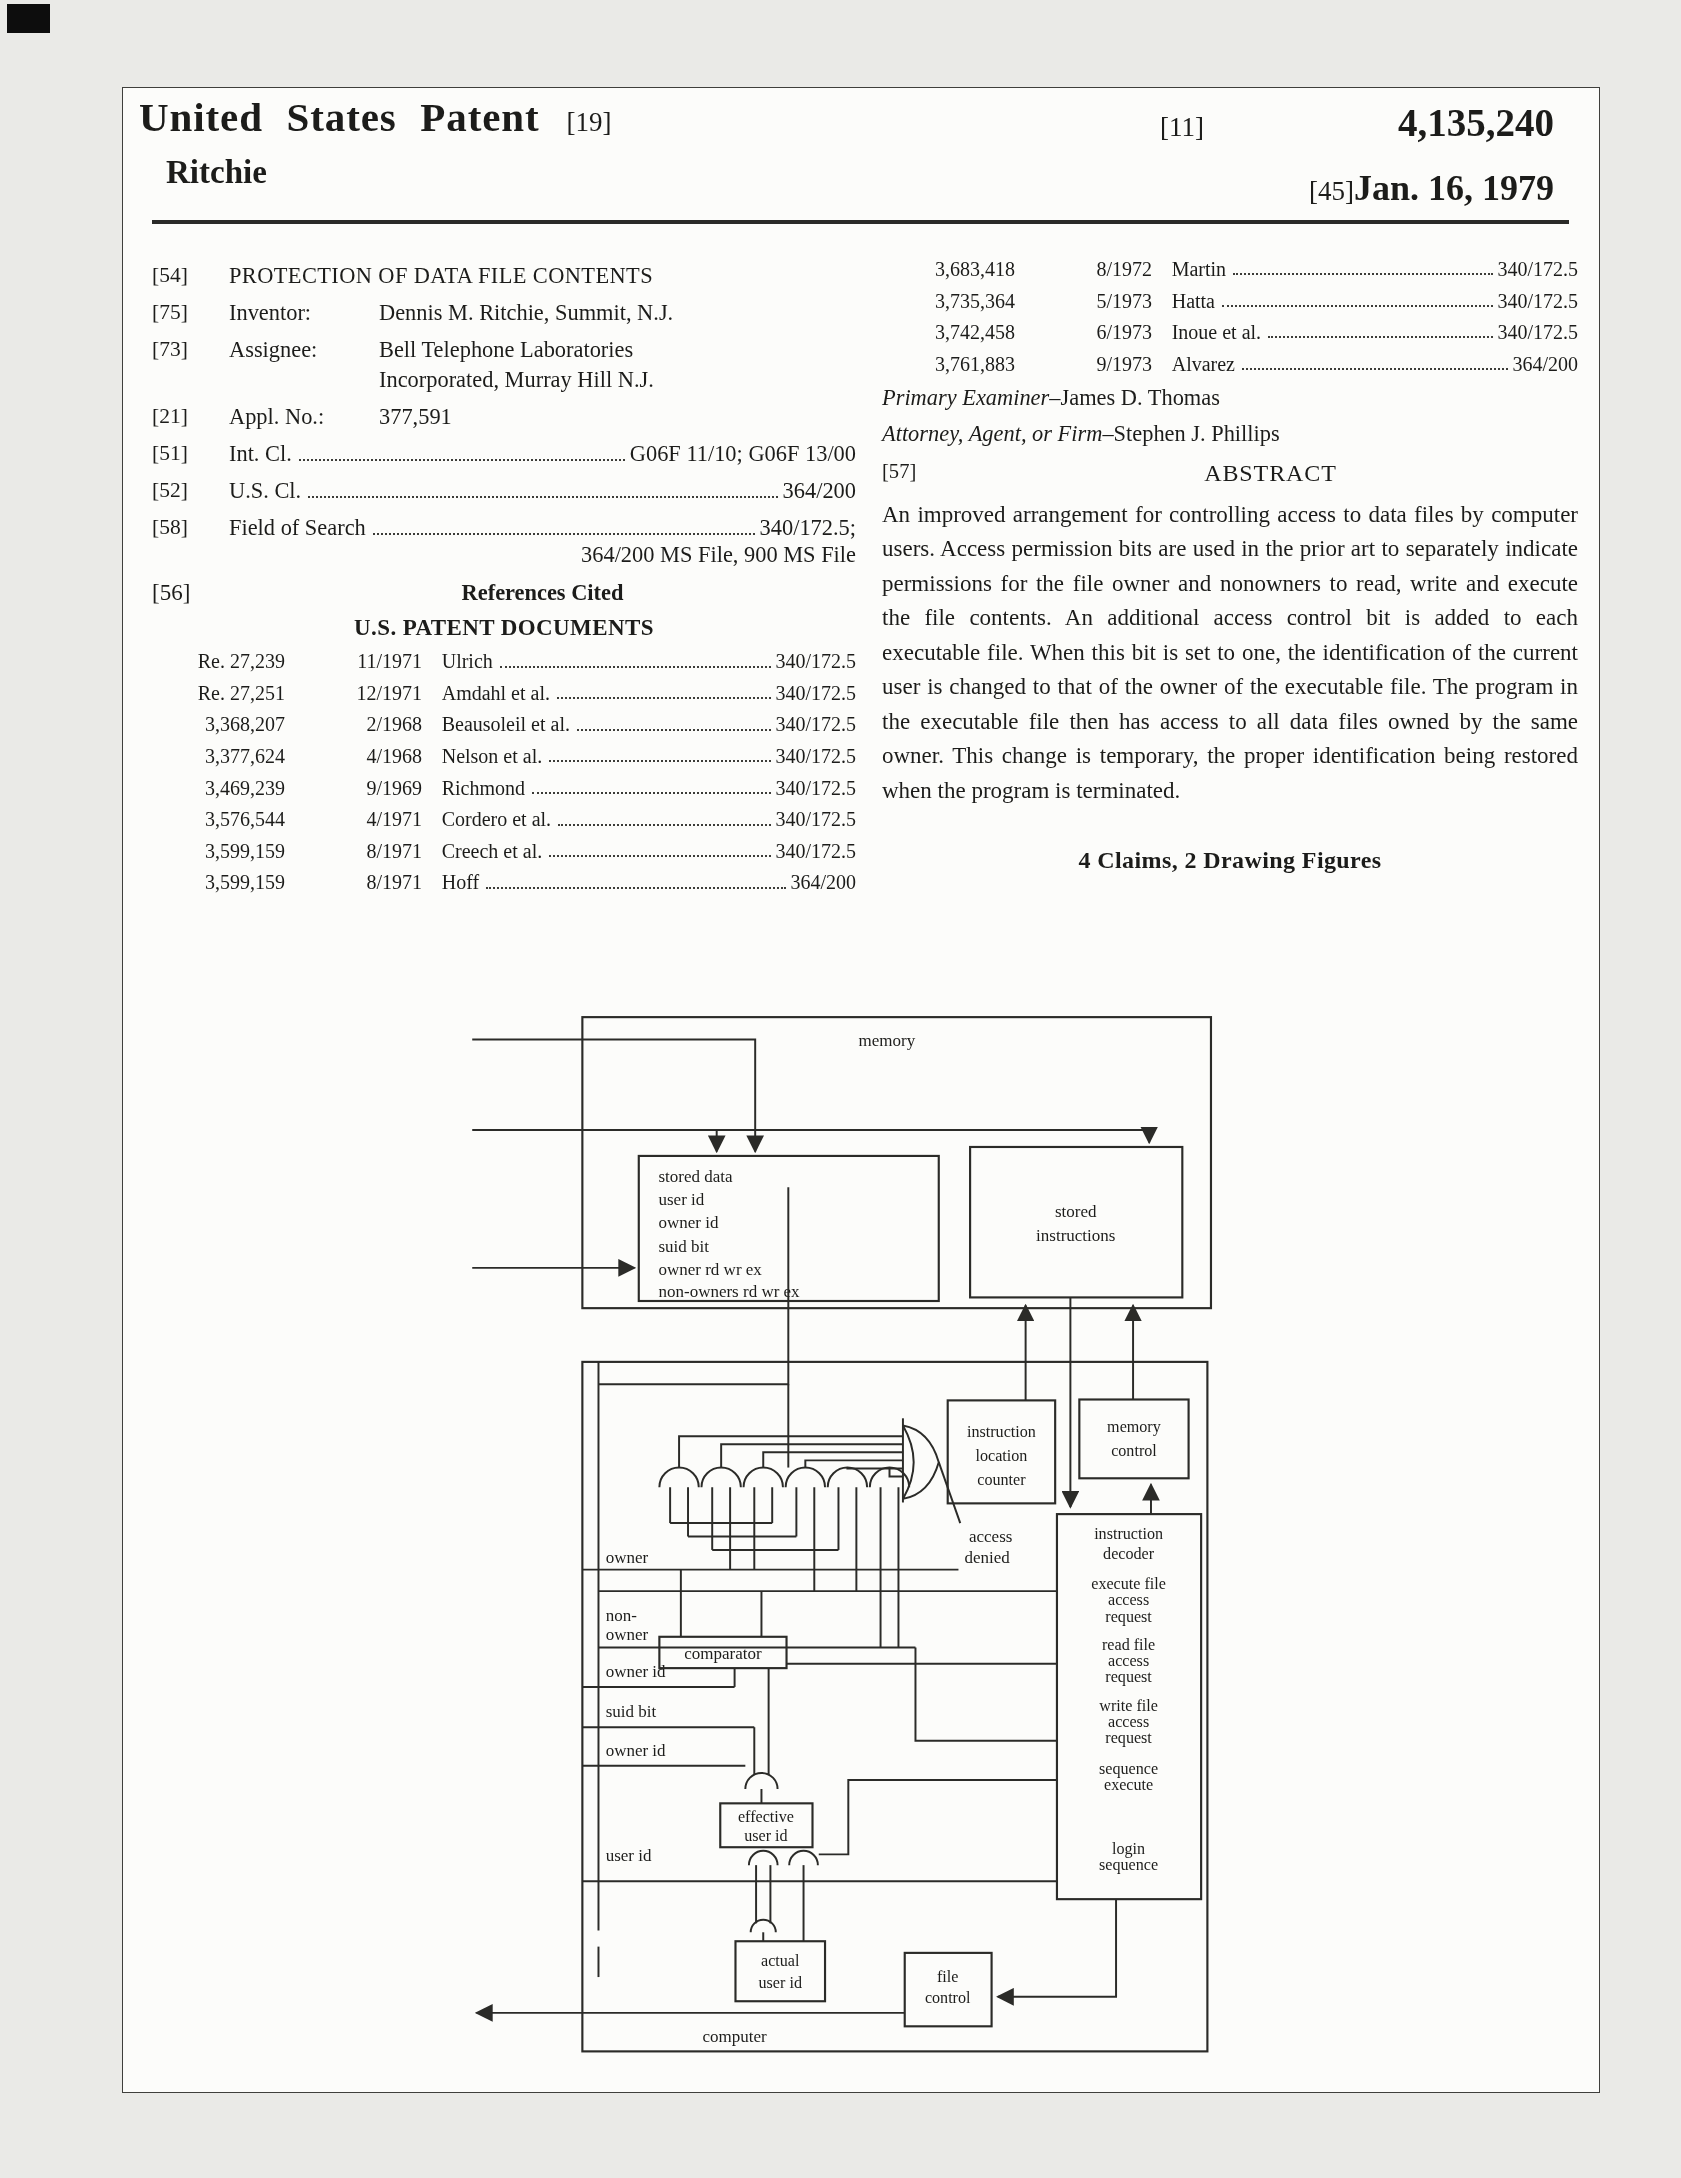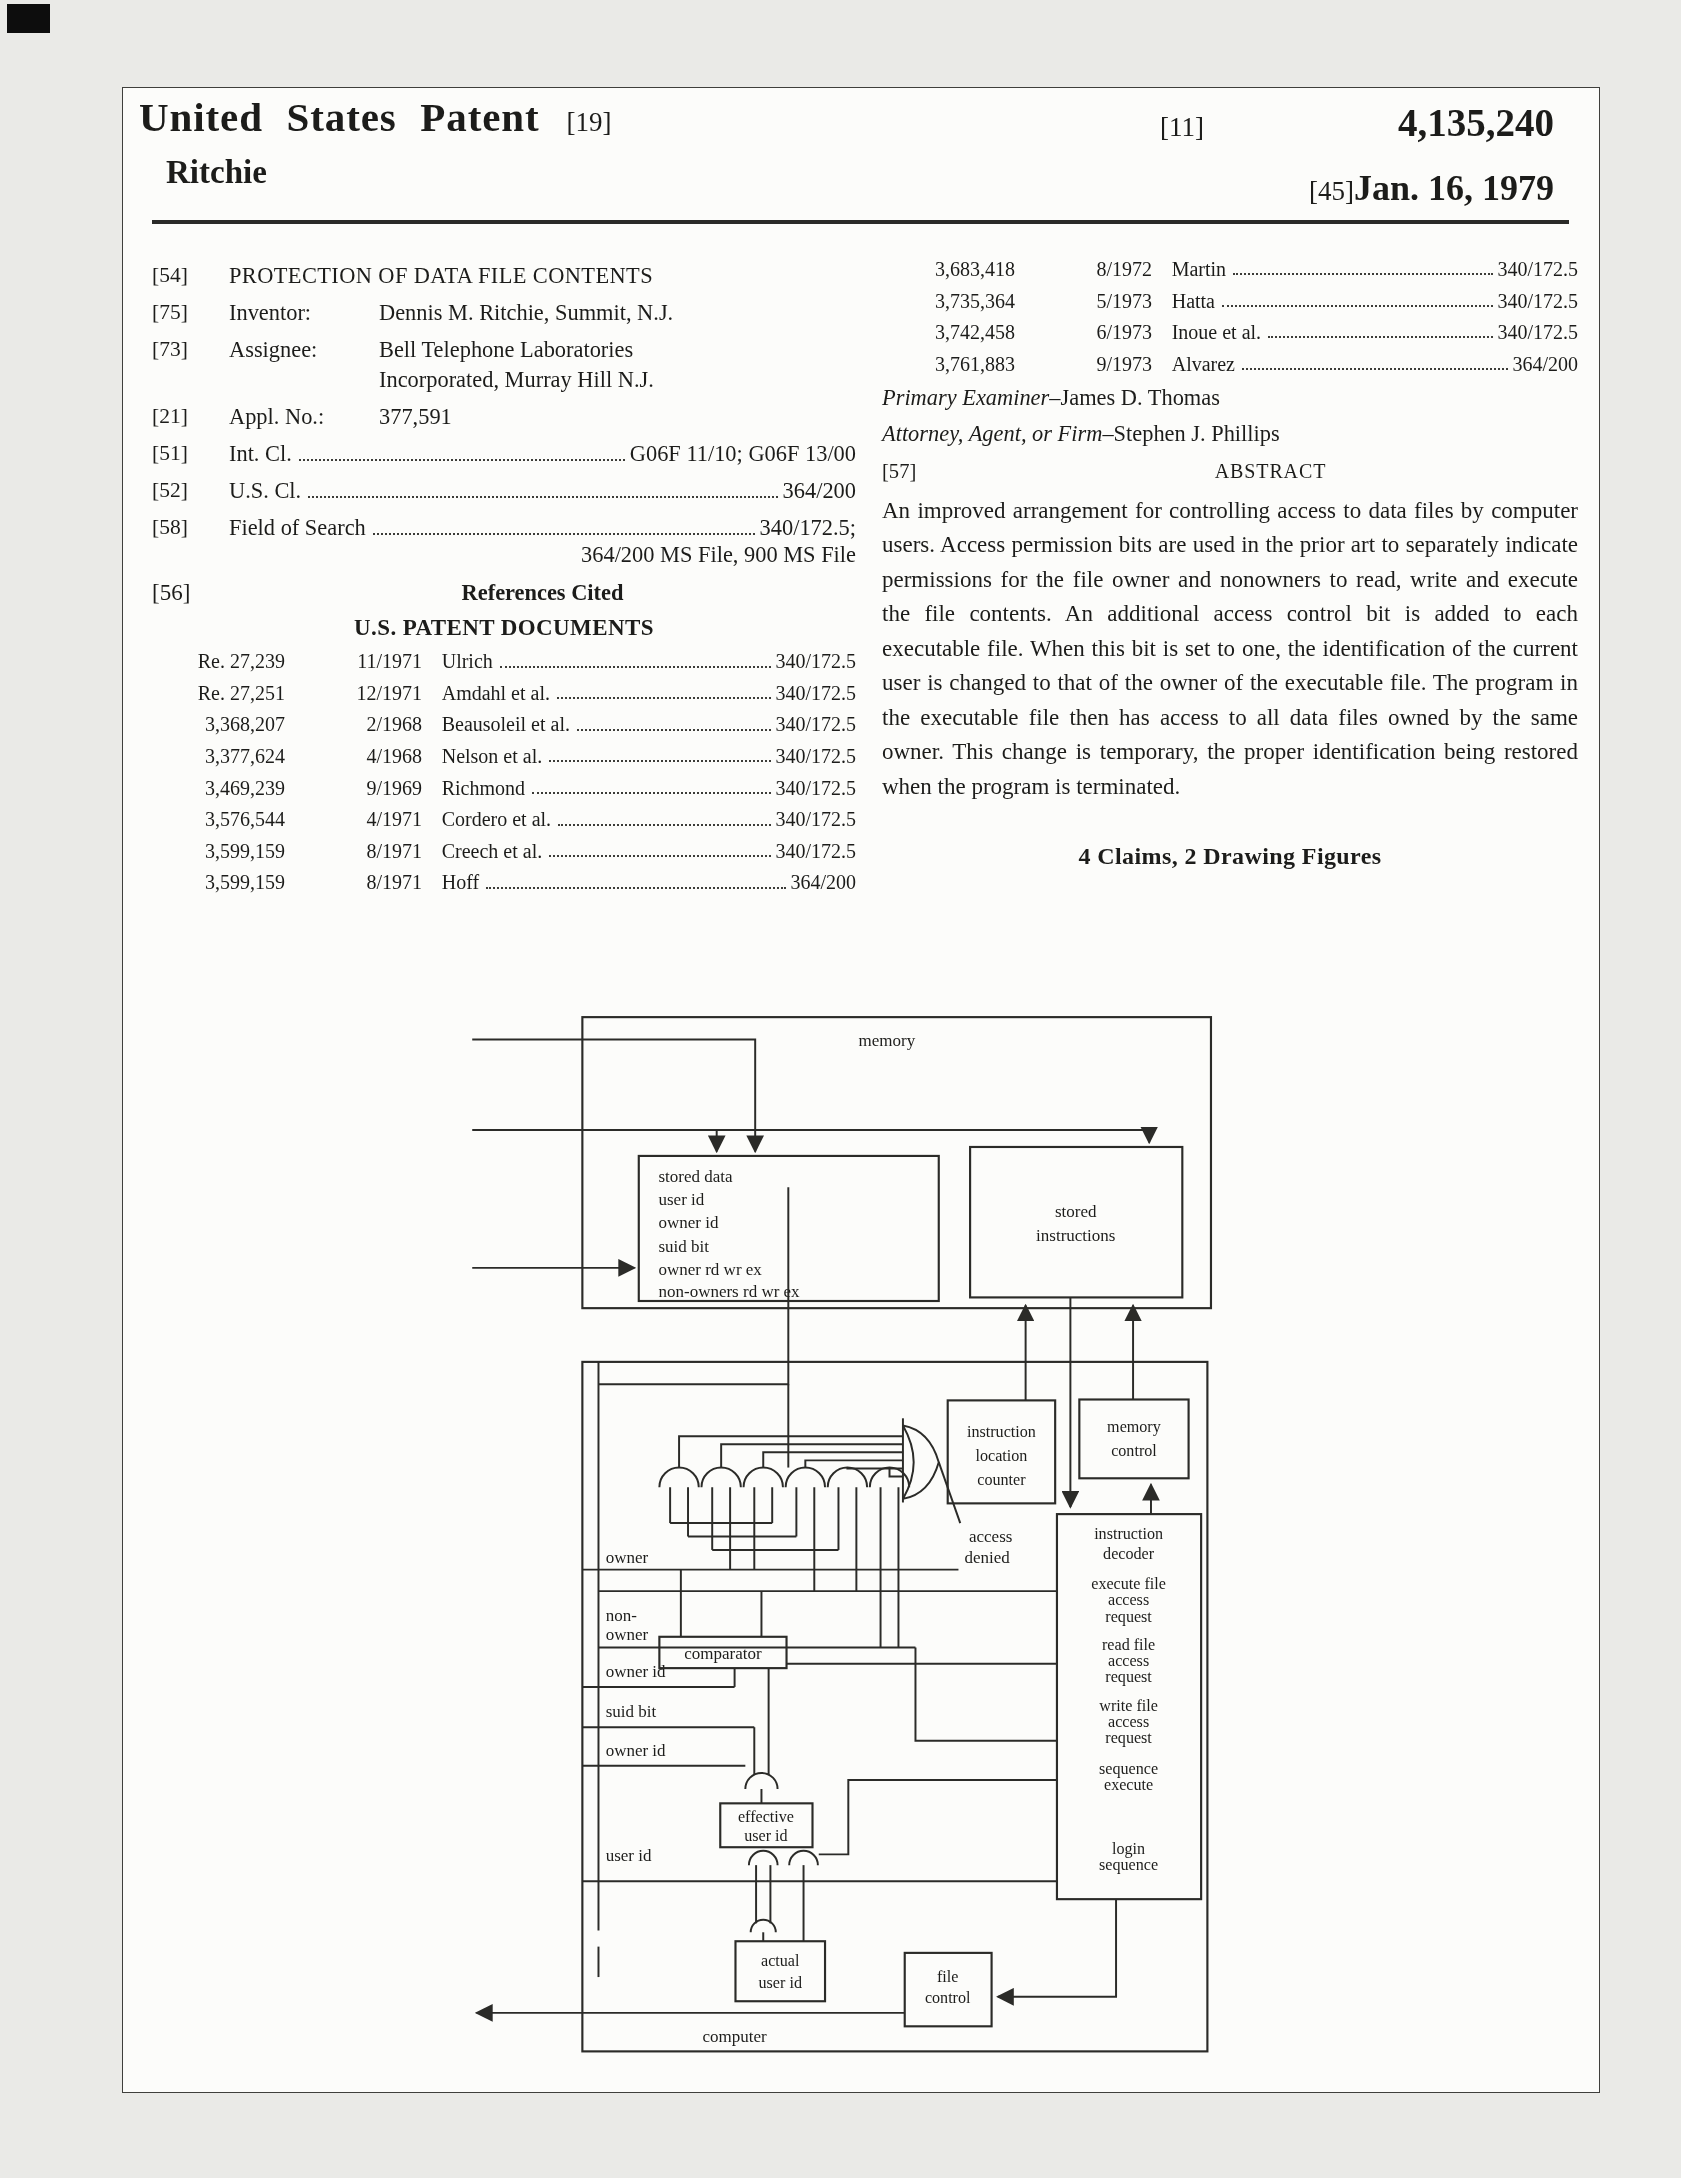--- a/index.html
+++ b/index.html
@@ -44,21 +44,21 @@
   .docs-hdr{text-align:center;font-weight:bold;font-size:23px;margin:1.8px 0 9px 0;letter-spacing:0.4px;}
   .ref-row{display:flex;font-size:20px;line-height:1.18;margin-bottom:8px;}
   .ref-row .num{width:133px;flex:none;text-align:right;}
   .ref-row .date{width:93px;flex:none;text-align:right;padding-left:44px;}
   .ref-row .nm{flex:none;padding-left:19.7px;}
   .ref-row .cls{flex:none;}
   .examiner-line{font-size:22.4px;margin-bottom:7.2px;line-height:1.25;}
   .examiner-line .it{font-style:italic;}
   .abs-hdr{display:flex;font-size:22.4px;margin:12.5px 0 10.7px 0;}
   .abs-hdr .tag{width:81px;flex:none;font-size:20.6px;}
-  .abs-hdr .mid{flex:1;text-align:center;font-size:20px;letter-spacing:0.9px;}
+  .abs-hdr .mid{flex:1;text-align:center;font-size:24px;letter-spacing:0.9px;}
   .abs-body{font-size:23px;line-height:1.5;text-align:justify;}
   .claims{margin-top:39px;text-align:center;font-size:24px;font-weight:bold;letter-spacing:0.4px;}
   
   .diagram{position:absolute;left:457px;top:999px;width:788px;height:1075px;}
   .diagram svg{width:100%;height:100%;}
   .dg-line{stroke:#2b2b28;stroke-width:2.2;fill:none;}
   .dg-box{stroke:#2b2b28;stroke-width:2.4;fill:none;}
   .dg-txt{font-family:"Liberation Serif", serif;font-size:19px;fill:#1d1d1b;}
   .dg-txt.sm{font-size:18px;}
 </style>

